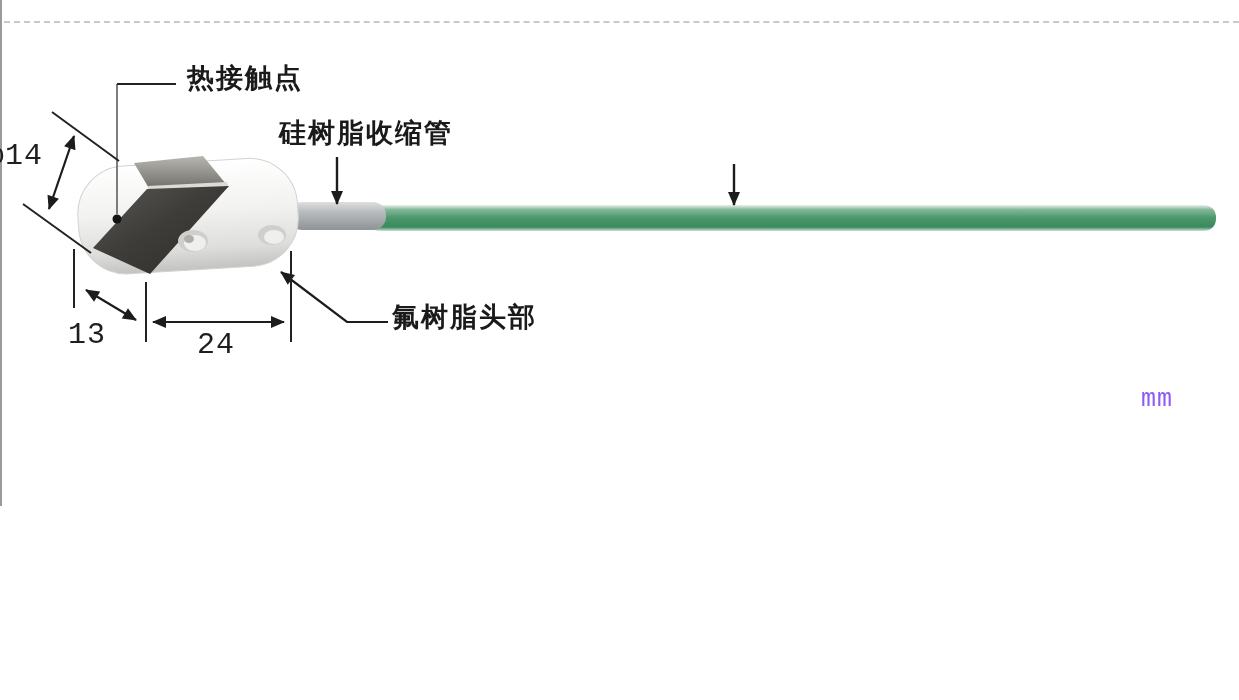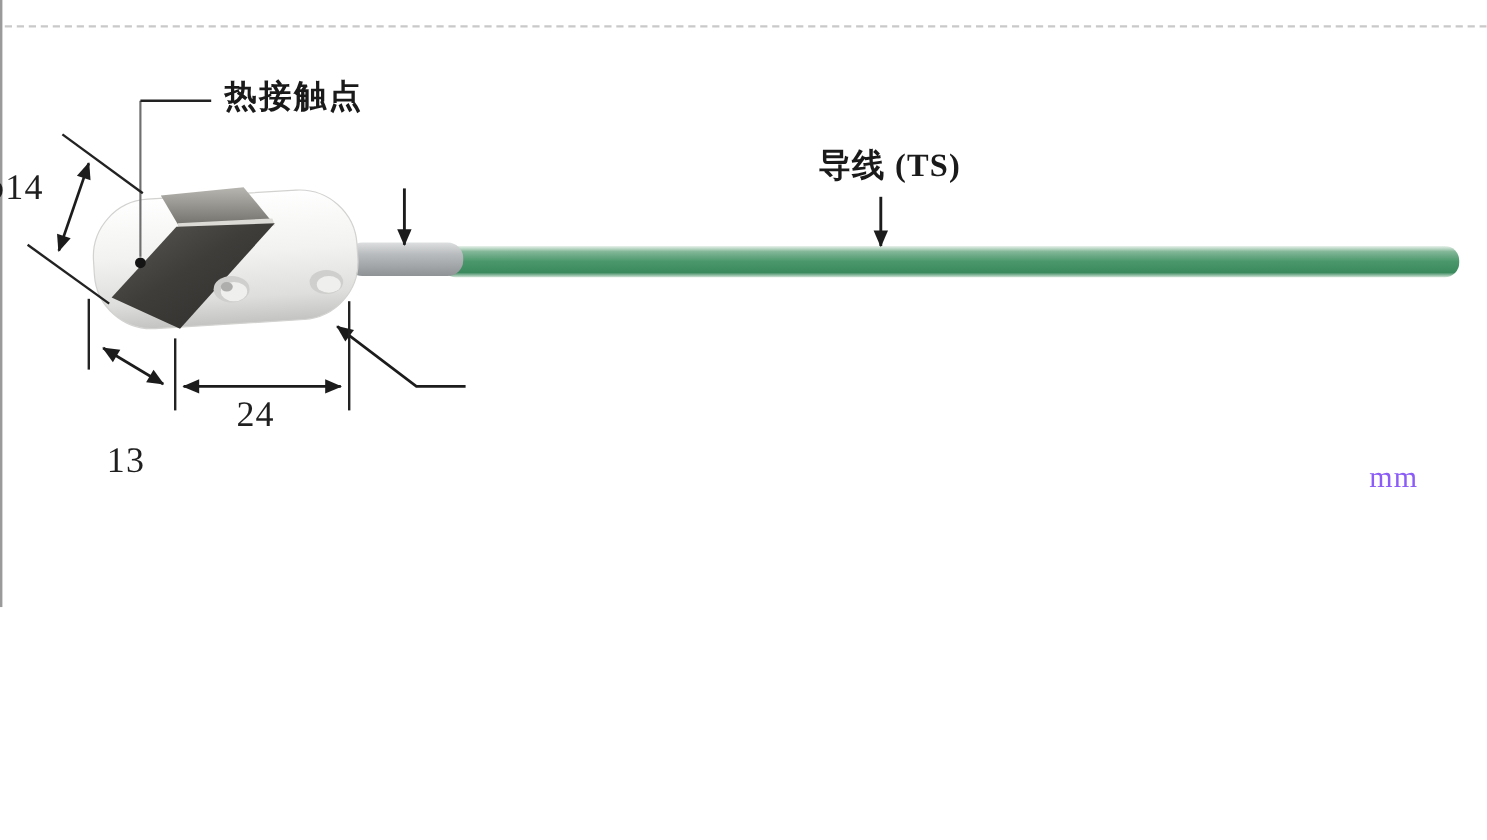--- a/index.html
+++ b/index.html
@@ -1,21 +1,21 @@
 <!DOCTYPE html>
 <html><head>
 <meta charset="utf-8">
 <style>
   html,body{margin:0;padding:0;background:#ffffff;}
   .stage{
     position:relative;
     width:1239px;height:506px;
     background:#ffffff;
     overflow:hidden;
-    font-family:Liberation Serif, serif;
+    font-family:Liberation Mono, monospace;
     color:#1a1a1a;
   }
   .border-left{
     position:absolute;left:0;top:0;width:2px;height:700px;
     background:#9a9a9a;
   }
   .dash{
     position:absolute;left:4px;right:0;height:0;
     border-top:2px dashed #c9c9c9;
   }
@@ -144,25 +144,26 @@
 
     <g>
       <line x1="146" y1="282" x2="146" y2="342" stroke="#222222" stroke-width="2"></line>
       <line x1="291" y1="251" x2="291" y2="342" stroke="#222222" stroke-width="2"></line>
       <line x1="153" y1="322" x2="284" y2="322" stroke="#1c1c1c" stroke-width="2.2" marker-start="url(#ah)" marker-end="url(#ah)"></line>
     </g>
   </svg>
 
   <div class="lbl" style="left:187px;top:66px;">热接触点</div>
 
+  <div class="lbl" style="left:279px;top:121px;">硅树脂收缩管</div>
 
-  <div class="lbl" style="left:682px;top:124px;letter-spacing:1px;">导线 (TS)</div>
 
+  <div class="lbl" style="left:392px;top:305px;">氟树脂头部</div>
 
   <div class="dim" style="left:-14px;top:141px;">φ14</div>
 
-  <div class="dim" style="left:89px;top:320px;margin-top:48px;">13</div>
+  <div class="dim" style="left:68px;top:320px;">13</div>
 
   <div class="dim" style="left:197px;top:330px;text-align:right;">24</div>
 
   <div class="unit" style="left:1141px;top:385px;">mm</div>
 
 </div>
 
 </body></html>

